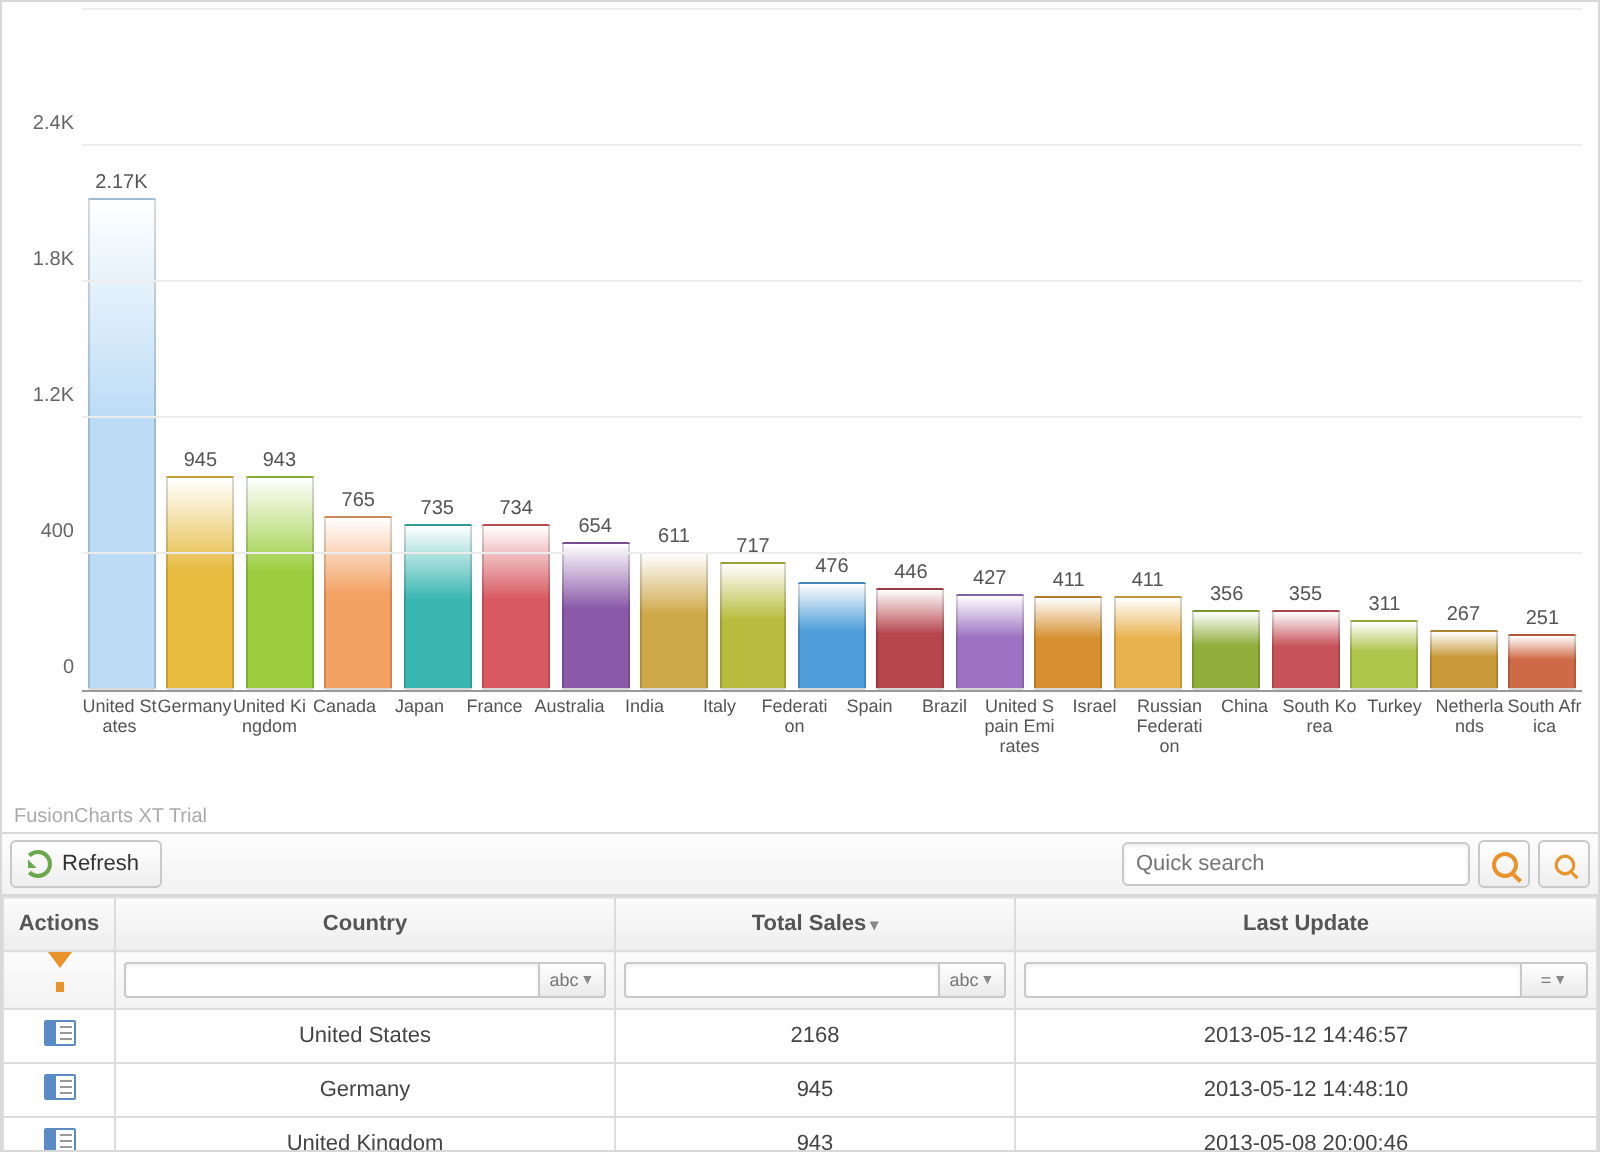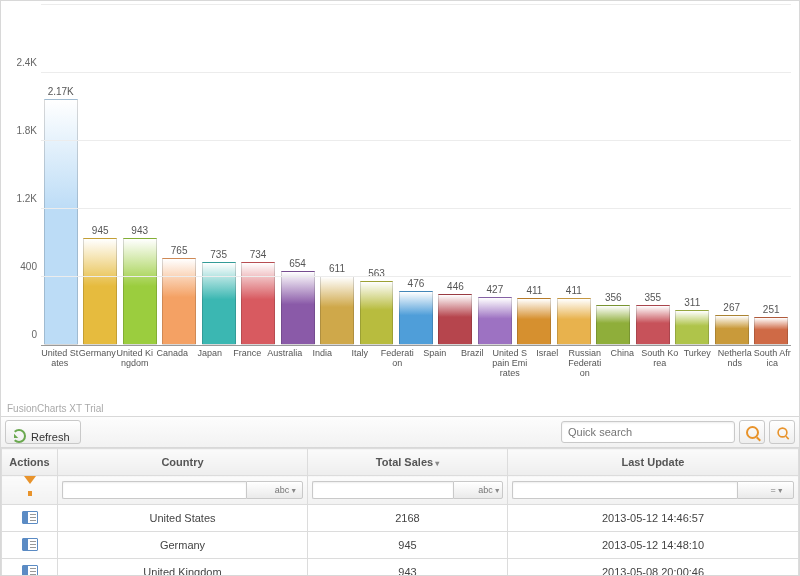--- a/index.html
+++ b/index.html
@@ -109,21 +109,21 @@
     padding: 0 4px;
     gap: 4px;
   }
   .btn {
     height: 22px;
     padding: 0 10px 0 6px;
     border: 1px solid #c9c9c9;
     border-radius: 3px;
     background: linear-gradient(#ffffff, #eeeeee);
     display: inline-flex;
-    align-items: flex-end;
+    align-items: center;
     gap: 5px;
     cursor: pointer;
     font-size: 11px;
     color: #333;
   }
   .icon-refresh {
     width: 14px; height: 14px;
     border: 2px solid #6aa84f;
     border-left-color: transparent;
     border-radius: 50%;
@@ -237,21 +237,20 @@
     border: 1px solid #c9c9c9;
     background: linear-gradient(#ffffff,#eaeaea);
     border-radius: 0 2px 2px 0;
     font-size: 9px;
     color: #777;
     display: flex;
     align-items: center;
     justify-content: center;
     gap: 1px;
     cursor: pointer;
-    padding-left: 23px;
   }
   .filter-op .caret {
     font-size: 7px;
     color: #888;
   }
   .funnel {
     width: 0; height: 0;
     border-left: 6px solid transparent;
     border-right: 6px solid transparent;
     border-top: 8px solid #e8932b;
@@ -312,21 +311,21 @@
           </div>
           <div class="bar-slot">
             <div class="bar-value">654</div>
             <div class="bar" style="height: 21.8%; background: linear-gradient(rgb(255, 255, 255) 0%, rgb(138, 90, 168) 45%, rgb(138, 90, 168) 100%);"></div>
           </div>
           <div class="bar-slot">
             <div class="bar-value">611</div>
             <div class="bar" style="height: 20.3667%; background: linear-gradient(rgb(255, 255, 255) 0%, rgb(207, 168, 74) 45%, rgb(207, 168, 74) 100%);"></div>
           </div>
           <div class="bar-slot">
-            <div class="bar-value">563</div>
+            <div class="bar-value">717</div>
             <div class="bar" style="height: 18.7667%; background: linear-gradient(rgb(255, 255, 255) 0%, rgb(184, 188, 62) 45%, rgb(184, 188, 62) 100%);"></div>
           </div>
           <div class="bar-slot">
             <div class="bar-value">476</div>
             <div class="bar" style="height: 15.8667%; background: linear-gradient(rgb(255, 255, 255) 0%, rgb(79, 158, 217) 45%, rgb(79, 158, 217) 100%);"></div>
           </div>
           <div class="bar-slot">
             <div class="bar-value">446</div>
             <div class="bar" style="height: 14.8667%; background: linear-gradient(rgb(255, 255, 255) 0%, rgb(182, 69, 77) 45%, rgb(182, 69, 77) 100%);"></div>
           </div>

